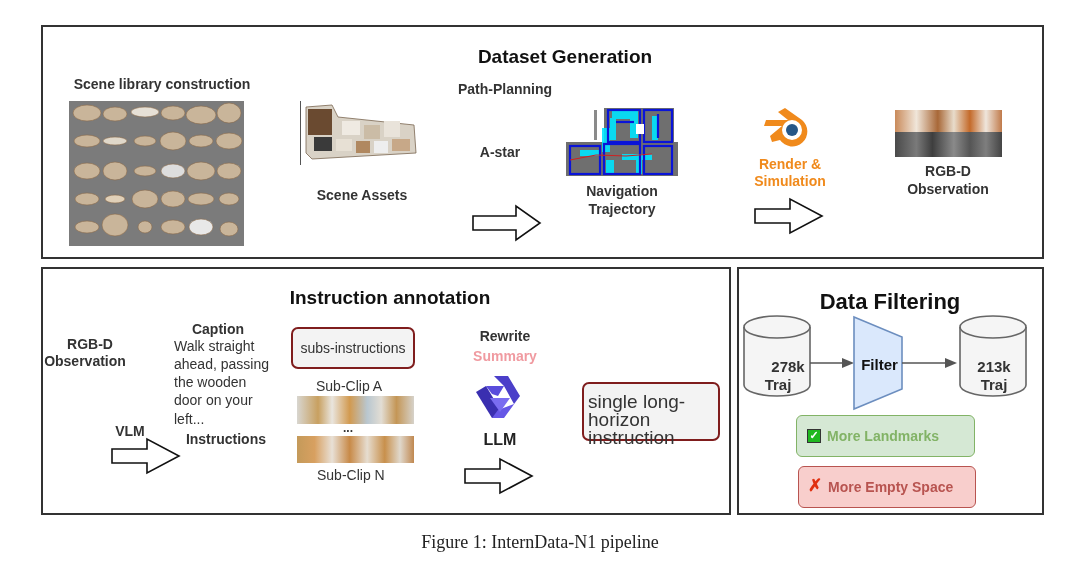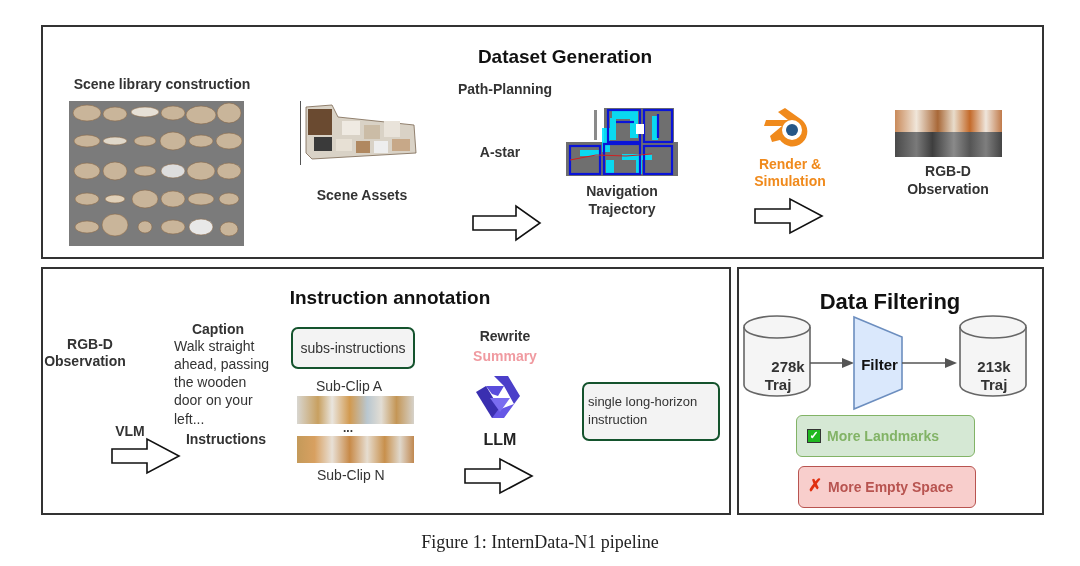--- a/index.html
+++ b/index.html
@@ -2,21 +2,21 @@
 <html><head>
 <meta charset="utf-8">
 <style>
   html, body { margin:0; padding:0; background:#ffffff; }
   body { width:1080px; height:566px; position:relative; overflow:hidden; font-family:"Liberation Sans", sans-serif; color:#333; }
   .abs { position:absolute; }
   .panel { position:absolute; border:2px solid #333; box-sizing:border-box; background:#fff; }
   .title { position:absolute; font-weight:bold; color:#111; font-size:19px; text-align:center; white-space:nowrap; }
   .lbl { position:absolute; font-weight:bold; font-size:14px; color:#333; text-align:center; white-space:nowrap; line-height:19px; }
   .plain { position:absolute; font-size:14px; color:#333; white-space:nowrap; line-height:19px; }
-  .rbox { position:absolute; border:2px solid #14532d; border-radius:7px; background:#f3f3f3; box-sizing:border-box; font-size:14px; color:#333; }
+  .rbox { position:absolute; border:2px solid #7f1d1d; border-radius:7px; background:#f3f3f3; box-sizing:border-box; font-size:14px; color:#333; }
   .caption { position:absolute; left:0; width:1080px; top:532px; text-align:center; font-family:"Liberation Serif", serif; font-size:18px; color:#222; }
   svg { position:absolute; overflow:visible; }
 </style>
 </head>
 <body>
 
 <div class="panel" style="left:41px;top:25px;width:1003px;height:234px;"></div>
 <div class="title" style="left:400px;top:46px;width:330px;">Dataset Generation</div>
 
 <div class="lbl" style="left:62px;top:75px;width:200px;">Scene library construction</div>
@@ -168,21 +168,21 @@
   <polygon points="40,30 46,22 30,44 18,44 24,36" fill="#6657e6"></polygon>
   <polygon points="12,12 30,12 24,22 18,20" fill="#5a4ddc"></polygon>
   <polygon points="16,24 36,24 26,38" fill="#7a6cf0"></polygon>
 </svg>
 <div class="lbl" style="left:470px;top:430px;width:60px;font-size:16px;color:#222;">LLM</div>
 
 <svg style="left:464px;top:458px;" width="72" height="36">
   <polygon points="1,11 36,11 36,1 68,18 36,35 36,25 1,25" fill="#fff" stroke="#111" stroke-width="1.6"></polygon>
 </svg>
 
-<div class="rbox" style="left:582px;top:382px;width:138px;height:59px;padding:9px 0 0 4px;line-height:18px;font-size:13px;">
+<div class="rbox" style="left:582px;top:382px;width:138px;height:59px;padding:9px 0 0 4px;line-height:18px;font-size:19px;">
   <div>single long-horizon</div>
   <div>instruction</div>
 </div>
 
 <div class="panel" style="left:737px;top:267px;width:307px;height:248px;"></div>
 <div class="title" style="left:800px;top:289px;width:180px;font-size:22px;">Data Filtering</div>
 
 <svg style="left:740px;top:315px;" width="300" height="90">
   <g>
     <path d="M4,12 A33,11 0 0 1 70,12 L70,70 A33,11 0 0 1 4,70 Z" fill="#f5f5f5" stroke="#666" stroke-width="1.6"></path>

